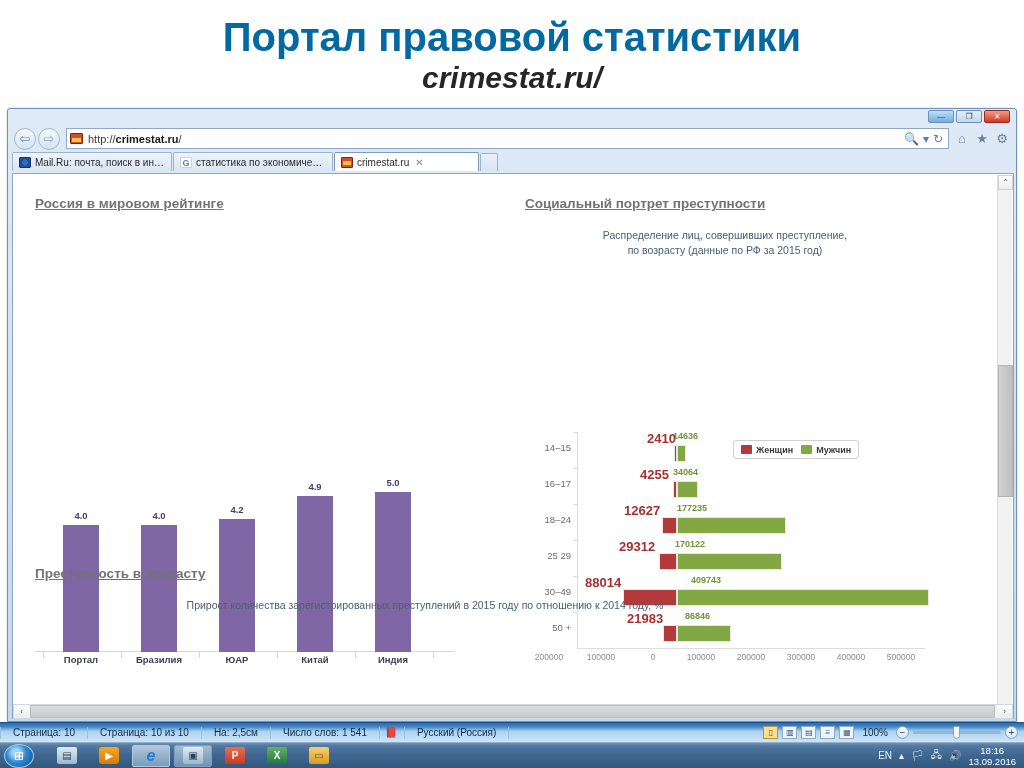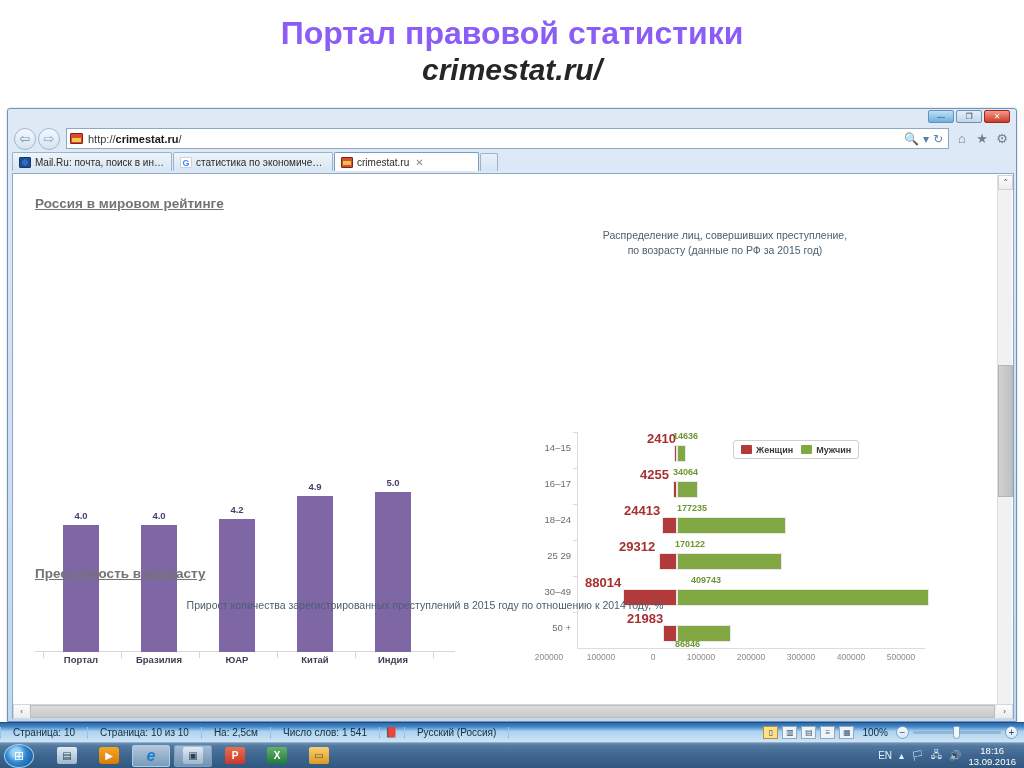--- a/index.html
+++ b/index.html
@@ -7,21 +7,21 @@
   html, body {
     width: 1024px; height: 768px;
     font-family: "Liberation Sans", "DejaVu Sans", sans-serif;
     background: #ffffff; overflow: hidden;
   }
   .slide { position: relative; width: 1024px; height: 768px; background: #fff; }
 
   
   .title-block { position: absolute; left: 0; top: 16px; width: 1024px; text-align: center; }
   .title-main {
-    font-size: 32px; font-weight: bold; color: #8b5cf6;
+    font-size: 40px; font-weight: bold; color: #0369a1;
     letter-spacing: 0px; line-height: 1.08;
     font-family: "Liberation Sans", sans-serif;
   }
   .title-sub {
     font-size: 30px; font-weight: bold; font-style: italic; color: #262626;
     line-height: 1.12; margin-top: 2px;
     font-family: "Liberation Sans", sans-serif;
   }
 
   
@@ -277,20 +277,21 @@
           <div class="col-tick" style="left:398px;"></div>
           <div class="col-lbls">
             <div class="col-lbl" style="left:8px;">Портал</div>
             <div class="col-lbl" style="left:86px;">Бразилия</div>
             <div class="col-lbl" style="left:164px;">ЮАР</div>
             <div class="col-lbl" style="left:242px;">Китай</div>
             <div class="col-lbl" style="left:320px;">Индия</div>
           </div>
         </div>
 
+        <div class="section-head" style="left:512px; top:22px;">Социальный портрет преступности</div>
         <div class="chart-caption" style="left:512px; top:54px; width:400px;">Распределение лиц, совершивших преступление,
 по возрасту (данные по РФ за 2015 год)</div>
 
         <div class="tornado">
           <div class="tor-axis-v"></div>
 
           <div class="tor-tick-y" style="top:0px;"></div>
           <div class="tor-tick-y" style="top:36px;"></div>
           <div class="tor-tick-y" style="top:72px;"></div>
           <div class="tor-tick-y" style="top:108px;"></div>
@@ -315,21 +316,21 @@
               <div class="lbl-f" style="left:63px;">4255</div>
               <div class="lbl-m" style="left:96px;">34064</div>
             </div>
           </div>
 
           <div class="tor-row" style="top:72px;">
             <div class="tor-cat">18–24</div>
             <div class="tor-zone">
               <div class="bar-f" style="right:248px; width:15px;"></div>
               <div class="bar-m" style="left:100px; width:109px;"></div>
-              <div class="lbl-f" style="left:47px;">24413</div>
+              <div class="lbl-f" style="left:47px;">12627</div>
               <div class="lbl-m" style="left:100px;">177235</div>
             </div>
           </div>
 
           <div class="tor-row" style="top:108px;">
             <div class="tor-cat">25 29</div>
             <div class="tor-zone">
               <div class="bar-f" style="right:248px; width:18px;"></div>
               <div class="bar-m" style="left:100px; width:105px;"></div>
               <div class="lbl-f" style="left:42px;">29312</div>
@@ -346,21 +347,21 @@
               <div class="lbl-m" style="left:114px;">409743</div>
             </div>
           </div>
 
           <div class="tor-row" style="top:180px;">
             <div class="tor-cat">50 +</div>
             <div class="tor-zone">
               <div class="bar-f" style="right:248px; width:14px;"></div>
               <div class="bar-m" style="left:100px; width:54px;"></div>
               <div class="lbl-f" style="left:50px;">21983</div>
-              <div class="lbl-m" style="left:98px;margin-top:28px;">86846</div>
+              <div class="lbl-m" style="left:108px;">86846</div>
             </div>
           </div>
 
           <div class="tor-xaxis"></div>
           <div class="tor-xlbls">
             <div class="tor-xlbl" style="left:0px;">200000</div>
             <div class="tor-xlbl" style="left:52px;">100000</div>
             <div class="tor-xlbl" style="left:104px;">0</div>
             <div class="tor-xlbl" style="left:152px;">100000</div>
             <div class="tor-xlbl" style="left:202px;">200000</div>

